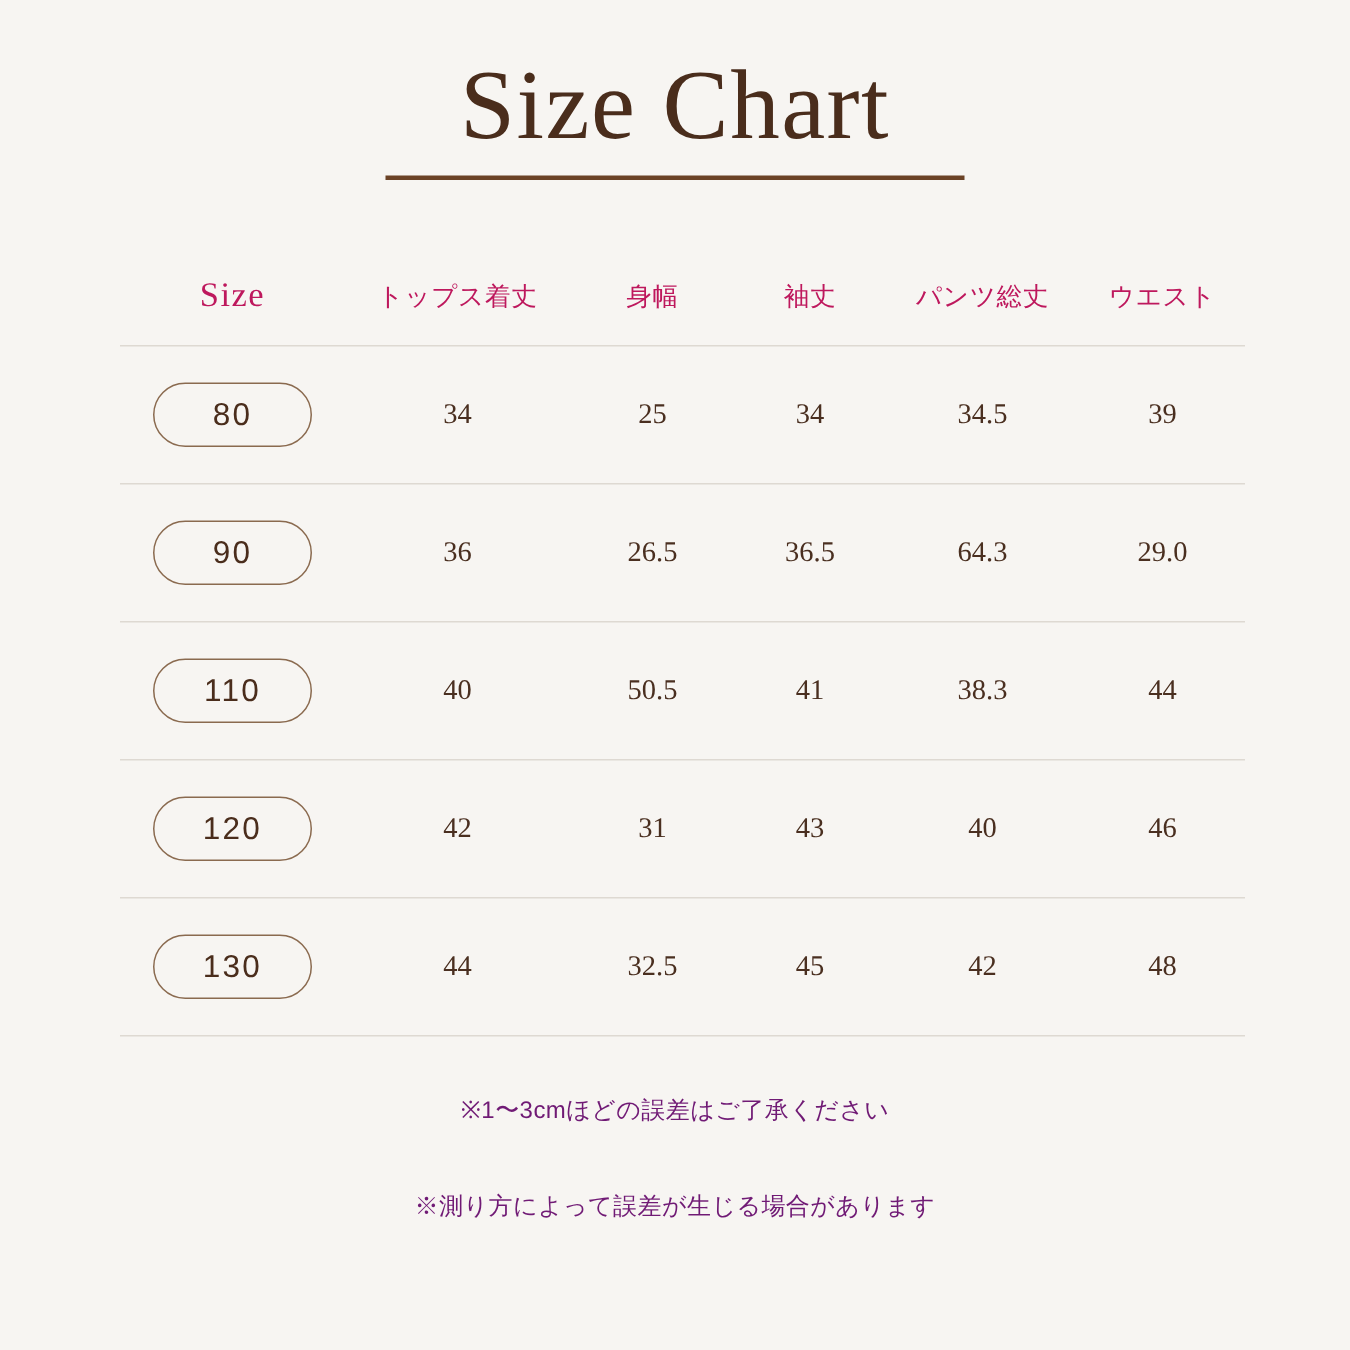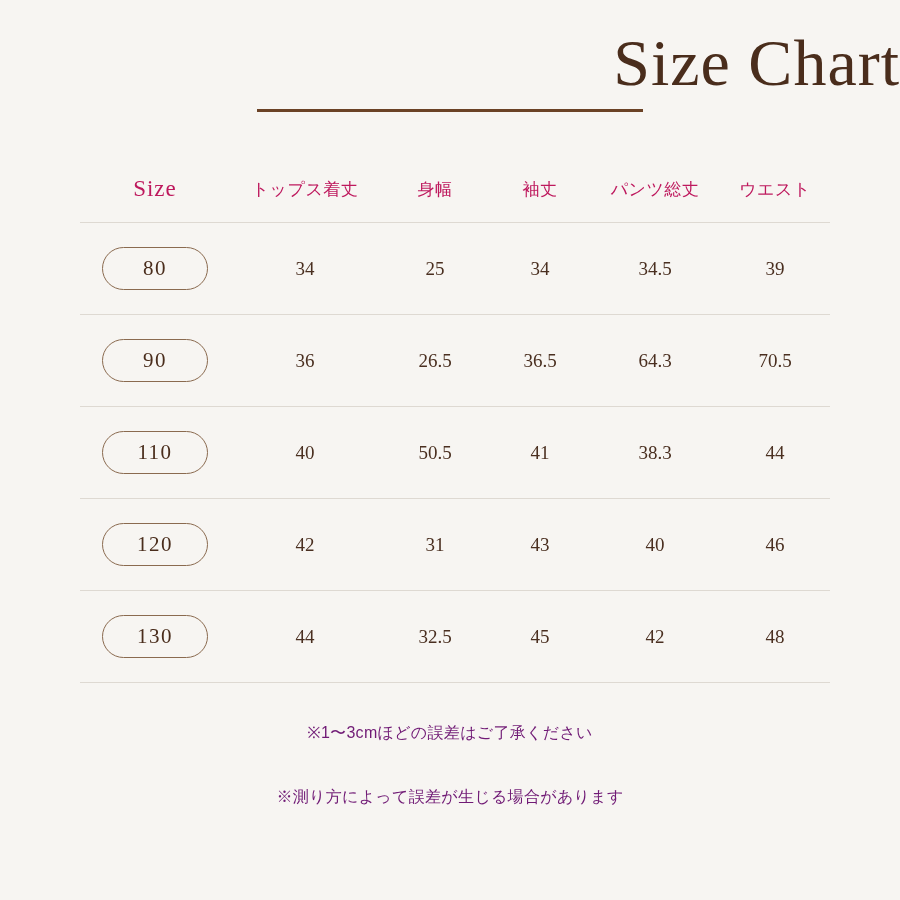--- a/index.html
+++ b/index.html
@@ -16,22 +16,22 @@
   }
   .page {
     position: relative;
     width: 900px;
     height: 900px;
     box-sizing: border-box;
   }
 
   
   .title-wrap {
-    text-align: right;
-    padding-top: 28px;
+    text-align: center;
+    padding-top: 36px;
   }
   .title {
     font-family: "Liberation Serif", serif;
     font-size: 66px;
     line-height: 1.05;
     letter-spacing: 1px;
     color: #4a2d1c;
     font-weight: 400;
     margin: 0;
   }
@@ -91,21 +91,21 @@
   }
   td.size-cell {
     padding: 0;
   }
   .pill {
     display: inline-block;
     min-width: 68px;
     padding: 9px 18px;
     border: 1px solid #8a6a4f;
     border-radius: 26px;
-    font-family: Liberation Serif, serif;
+    font-family: Liberation Sans, sans-serif;
     font-size: 21px;
     letter-spacing: 1.5px;
     color: #4a2d1c;
     background: transparent;
     line-height: 1.1;
   }
 
   
   .notes {
     margin: 22px auto 0 auto;
@@ -162,21 +162,21 @@
           <td>39</td>
         </tr>
         <tr>
           <td class="size-cell">
             <span class="pill">90</span>
           </td>
           <td>36</td>
           <td>26.5</td>
           <td>36.5</td>
           <td>64.3</td>
-          <td>70.5</td>
+          <td>29.0</td>
         </tr>
         <tr>
           <td class="size-cell">
             <span class="pill">110</span>
           </td>
           <td>40</td>
           <td>50.5</td>
           <td>41</td>
           <td>38.3</td>
           <td>44</td>

